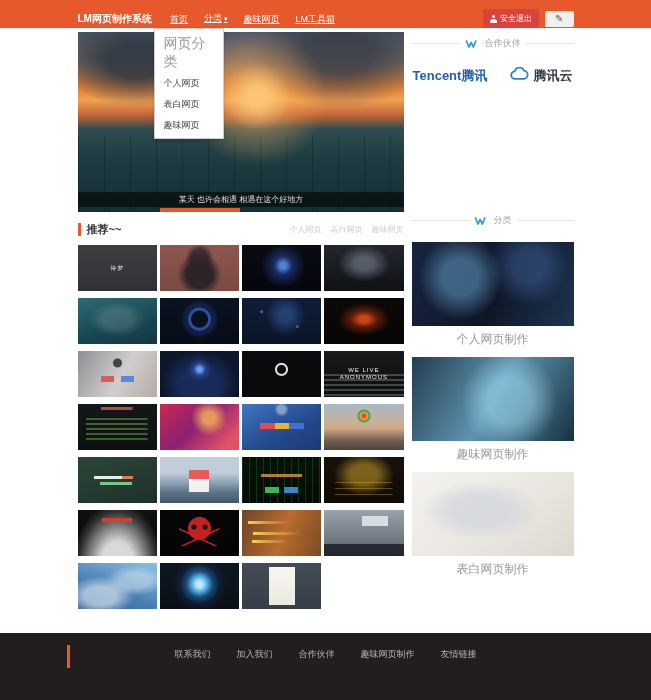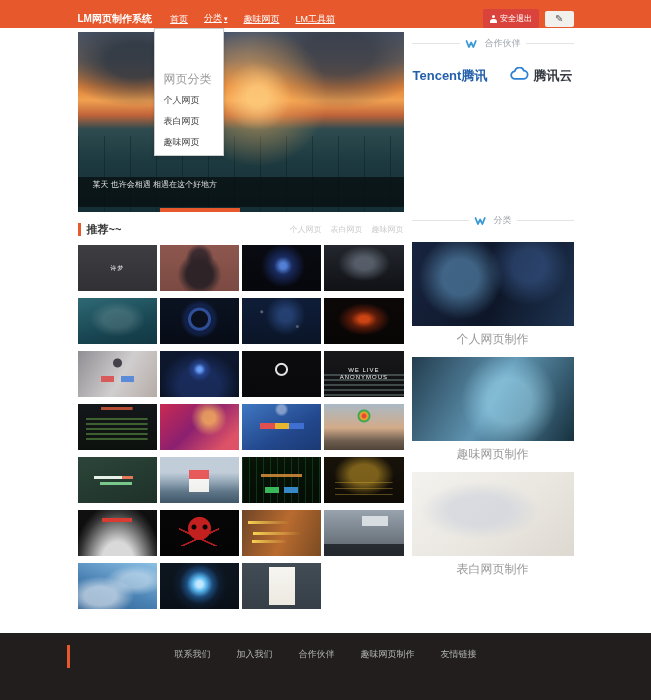--- a/index.html
+++ b/index.html
@@ -23,37 +23,37 @@
   .btn-logout{background:var(--logout-red);color:#fff;font-size:8px;border:none;border-radius:2px;
     padding:4px 7px;display:flex;align-items:center;gap:3px;cursor:pointer;}
   .btn-edit{background:#f2f0ec;color:#555;font-size:10px;border:none;border-radius:2px;padding:3px 10px;cursor:pointer;line-height:10px;}
   .person-glyph{display:inline-block;width:7px;height:8px;position:relative;}
   .person-glyph::before{content:"";position:absolute;top:0;left:2px;width:3px;height:3px;border-radius:50%;background:#fff;}
   .person-glyph::after{content:"";position:absolute;bottom:0;left:0;width:7px;height:4px;border-radius:3px 3px 0 0;background:#fff;}
 
   
   .dropdown{position:absolute;top:28px;left:76px;width:70px;background:#fff;border:1px solid #ccc;
     box-shadow:0 2px 4px rgba(0,0,0,.15);z-index:60;padding:2px 0;}
-  .dropdown-header{font-size:12px;color:#9a9a9a;padding:4px 9px 2px;margin-top:36px;}
+  .dropdown-header{font-size:14px;color:#9a9a9a;padding:4px 9px 2px;}
   .dropdown-item{display:block;font-size:9px;color:#444;padding:4px 9px;}
 
   
   .container{width:496px;margin:0 auto;display:flex;gap:8px;}
   .main-col{width:326px;}
   .sidebar{width:162px;}
 
   
   .hero{margin-top:4px;height:180px;position:relative;overflow:hidden;background:
     radial-gradient(circle at 55% 36%, rgba(255,205,125,.85) 0 10px, rgba(255,180,90,.35) 34px, rgba(0,0,0,0) 70px),
     radial-gradient(ellipse at 18% 16%, rgba(44,54,66,.85) 0 30px, rgba(44,54,66,0) 80px),
     radial-gradient(ellipse at 80% 12%, rgba(52,58,70,.75) 0 34px, rgba(52,58,70,0) 90px),
     repeating-linear-gradient(90deg, rgba(8,20,20,.35) 0 1px, rgba(0,0,0,0) 1px 26px) 0 100% / 100% 42% no-repeat,
     linear-gradient(180deg,#49566a 0%,#77685f 16%,#e08038 30%,#f0a050 38%,#c2653a 46%,#2e4b4f 54%,#1d3a40 72%,#142e35 100%);}
-  .hero-caption{position:absolute;left:0;right:0;bottom:5px;height:30px;line-height:15px;
-    background:rgba(8,14,16,.78);color:#ddd;font-size:8px;padding-left:15px;}
+  .hero-caption{position:absolute;left:0;right:0;bottom:5px;height:15px;line-height:15px;
+    background:rgba(8,14,16,.78);color:#ddd;font-size:8px;padding-left:1px;text-align:center;}
   .hero-indicator{position:absolute;bottom:0;left:82px;width:80px;height:4px;background:var(--accent);}
 
   
   .section-head{display:flex;justify-content:space-between;align-items:center;margin-top:11px;}
   .section-title{font-size:11px;font-weight:bold;color:#333;border-left:3px solid var(--accent);padding-left:6px;line-height:13px;}
   .section-links{display:flex;gap:9px;}
   .section-links a{font-size:8px;color:#ccc;}
 
   
   .grid{margin-top:9px;display:grid;grid-template-columns:repeat(4,1fr);column-gap:3px;row-gap:7px;}

